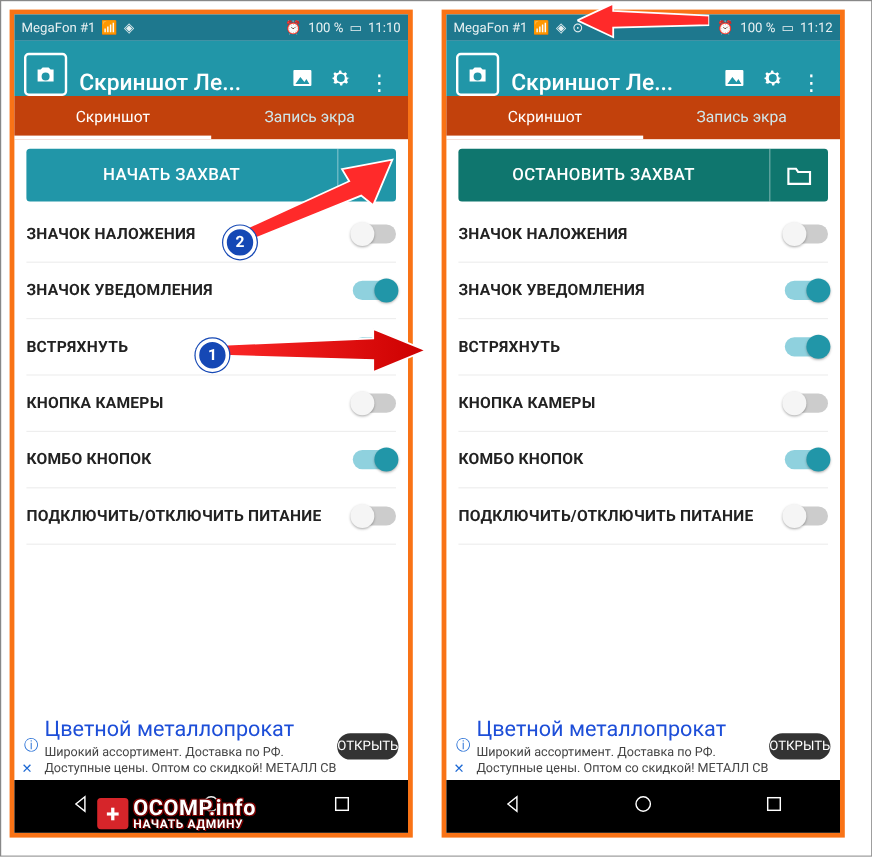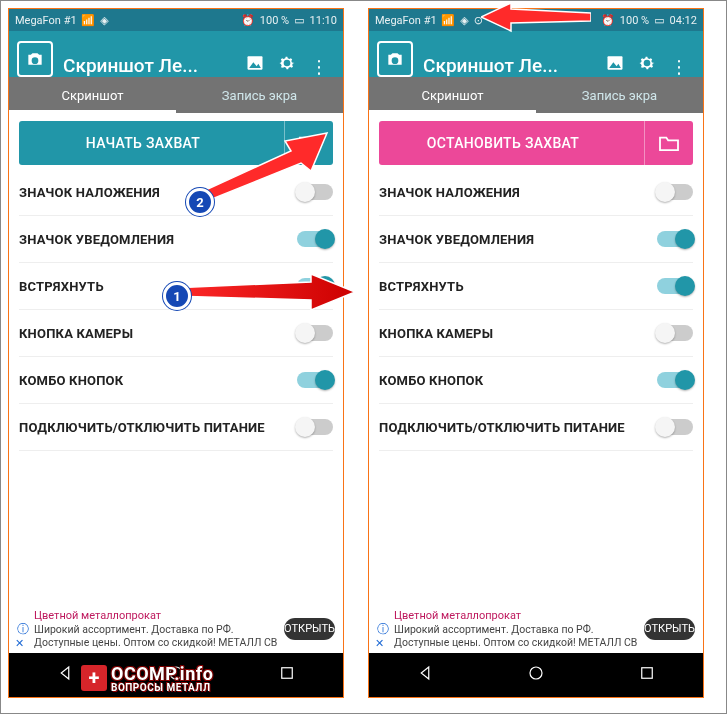--- a/index.html
+++ b/index.html
@@ -1,58 +1,58 @@
 <!DOCTYPE html>
 <html><head>
 <meta charset="utf-8">
 <style>
   body { margin:0; padding:0; font-family: Roboto, "Helvetica Neue", Arial, sans-serif; background:#fff; }
   .canvas { width:727px; height:714px; position:relative; border:1px solid #888; box-sizing:border-box; }
-  .phone { position:absolute; width:336px; border:1px solid #f97316; box-sizing:border-box; background:#fff; }
+  .phone { position:absolute; width:336px; border:4px solid #f97316; box-sizing:border-box; background:#fff; }
   .phone.left  { left:7px;  top:7px;  height:690px; }
   .phone.right { left:367px; top:7px; height:690px; }
 
   .statusbar { height:22px; background:#1e788e; color:#e8f0f2; font-size:11px; display:flex; align-items:center; padding:0 6px; justify-content:space-between; }
   .sb-left, .sb-right { display:flex; align-items:center; gap:5px; }
   .sb-ic { font-size:11px; line-height:1; }
 
   .appbar { height:46px; background:#2196a8; display:flex; align-items:flex-end; padding:0 8px; color:#fff; }
   .appbar .logo { width:32px; height:32px; border:2px solid #fff; border-radius:4px; display:flex; align-items:center; justify-content:center; margin-right:10px; }
   .appbar .logo svg { width:20px; height:20px; fill:#fff; }
   .appbar .title { font-size:19px; font-weight:500; flex:1; white-space:nowrap; overflow:hidden; }
   .appbar .act { width:32px; text-align:center; font-size:18px; }
   .appbar .act svg { width:20px; height:20px; fill:#fff; }
 
-  .tabs { height:36px; background:#737373; display:flex; color:#fff; font-size:13px; }
+  .tabs { height:36px; background:#c2410c; display:flex; color:#fff; font-size:13px; }
   .tab { flex:1; display:flex; align-items:center; justify-content:center; position:relative; }
   .tab.active::after { content:""; position:absolute; bottom:0; left:0; right:0; height:3px; background:#fff; }
   .tab.inactive { color:#cfe6ea; }
 
   .content { padding:8px 10px 0 10px; }
   .mainbtn { height:44px; border-radius:3px; display:flex; align-items:center; color:#fff; font-size:14px; font-weight:500; letter-spacing:.3px; margin-bottom:4px;gap:17px; }
   .mainbtn.teal { background:#2196a8; }
-  .mainbtn.red  { background:#ec4899; }
+  .mainbtn.red  { background:#0f766e; }
   .mainbtn .lbl { flex:1; text-align:center; }
   .mainbtn .fold { width:48px; display:flex; align-items:center; justify-content:center; border-left:1px solid rgba(255,255,255,.4); height:100%; }
   .mainbtn .fold svg { width:22px; height:18px; fill:none; stroke:#fff; stroke-width:2; }
 
   .row { height:46px; display:flex; align-items:center; border-bottom:1px solid #eee; }
   .row .rlbl { flex:1; font-size:13px; font-weight:700; color:#222; letter-spacing:.2px; }
   .switch { width:36px; height:16px; border-radius:10px; position:relative; }
   .switch .knob { width:20px; height:20px; border-radius:50%; position:absolute; top:-2px; box-shadow:0 1px 2px rgba(0,0,0,.3); }
   .switch.off { background:#ccc; }
   .switch.off .knob { left:-2px; background:#f5f5f5; }
   .switch.on { background:#8fd1de; }
   .switch.on .knob { right:-2px; background:#2196a8; }
 
   .ad { position:absolute; left:0; right:0; bottom:44px; padding:4px 8px; font-size:10.5px; line-height:1.25; color:#444; display:flex; align-items:center; }
   .ad .ai { color:#1d69d4; font-size:12px; margin-right:5px; }
   .ad .ax { color:#1d69d4; font-size:11px; position:absolute; left:6px; bottom:2px; }
   .ad .atxt { flex:1; }
-  .ad .atitle { font-size:11px; color:#be185d; }
+  .ad .atitle { font-size:18px; color:#1d4ed8; }
   .ad .abtn { background:#333; color:#fff; font-size:11px; padding:4px 0; border-radius:12px; }
 
   .navbar { position:absolute; left:0; right:0; bottom:0; height:44px; background:#000; display:flex; align-items:center; justify-content:space-around; }
   .navbar svg { width:18px; height:18px; fill:none; stroke:#fff; stroke-width:1.6; }
 
   .arrow { position:absolute; pointer-events:none; }
   .badge { position:absolute; width:22px; height:22px; border-radius:50%; border:3px solid #fff; display:flex; align-items:center; justify-content:center; font-size:13px; font-weight:700; color:#fff; box-shadow:0 0 0 1px #1548b5; }
   .badge.b1 { background:#1548b5; }
   .badge.b2 { background:#1548b5; }
 
@@ -181,21 +181,21 @@
       <div class="sb-left">
         <span>MegaFon #1</span>
         <span class="sb-ic">📶</span>
         <span class="sb-ic">◈</span>
         <span class="sb-ic">⊙</span>
       </div>
       <div class="sb-right">
         <span class="sb-ic">⏰</span>
         <span>100 %</span>
         <span class="sb-ic">▭</span>
-        <span>04:12</span>
+        <span>11:12</span>
       </div>
     </div>
     <div class="appbar">
       <div class="logo">
         <svg viewBox="0 0 24 24">
             <path d="M4 7h3l2-2h6l2 2h3v12H4z M12 10a4 4 0 100 8 4 4 0 000-8z"></path>
           </svg>
       </div>
       <div class="title">Скриншот Ле...</div>
       <div class="act"><svg viewBox="0 0 24 24">
@@ -307,18 +307,18 @@
 
   <svg class="arrow" style="left:480px; top:2px;" width="110" height="30">
     <polygon points="110,10 30,6 30,0 0,14 30,28 30,20 110,18" fill="#ff2a2a" stroke="#fff" stroke-width="1.5"></polygon>
   </svg>
 
   <div class="watermark">
     <div class="wm-box">
       <div class="plus">+</div>
       <div>
         <div class="t1"><span>OCOMP</span><span class="info">.info</span></div>
-        <div class="t2">ВОПРОСЫ МЕТАЛЛ</div>
+        <div class="t2">НАЧАТЬ АДМИНУ</div>
       </div>
     </div>
   </div>
 
 </div>
 
 </body></html>

